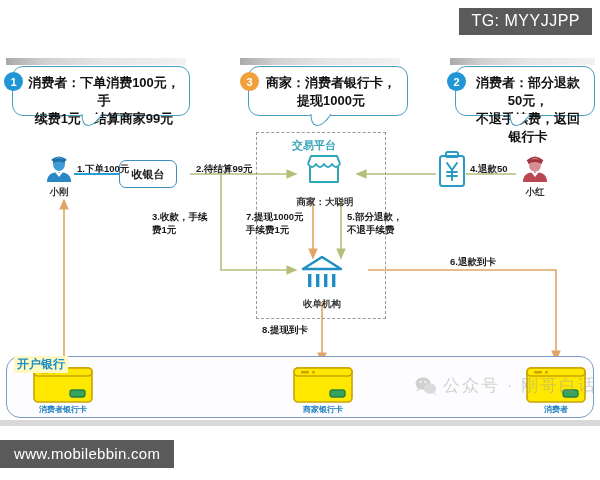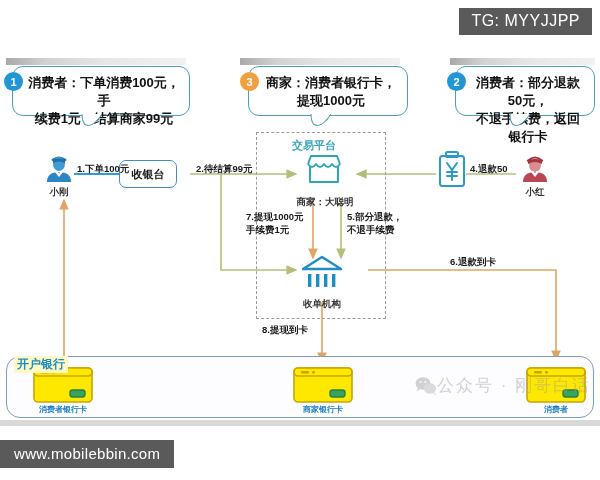--- a/index.html
+++ b/index.html
@@ -167,20 +167,21 @@
     text-align: center;
     z-index: 16;
   }
   .icon-abs { position: absolute; z-index: 14; }
   
   .wm-wechat {
     position: absolute;
     z-index: 20;
     display: flex;
     align-items: center;
+    gap: 6px;
     opacity: .45;
   }
   .wm-wechat .wtext {
     font-size: 17px;
     color: #9c9c9c;
     letter-spacing: 2px;
     font-weight: normal;
   }
   .grey-strip {
     position: absolute;
@@ -341,20 +342,22 @@
       <rect x="2" y="2" width="58" height="8" rx="4" fill="#ffe800" stroke="#caa400" stroke-width="1.6"></rect>
       <rect x="9" y="5" width="8" height="2.4" rx="1" fill="#caa400"></rect>
       <rect x="20" y="5" width="3" height="2.4" rx="1" fill="#caa400"></rect>
       <rect x="38" y="24" width="15" height="7" rx="2.4" fill="#37a35c" stroke="#28803f" stroke-width="1.4"></rect>
     </svg>
   </div>
   <div class="card-cap" style="left:528px; top:404px; width:56px;">消费者</div>
 
   <div class="lbl" style="left:77px; top:163px;text-align:center;">1.下单100元</div>
   <div class="lbl" style="left:196px; top:163px;">2.待结算99元</div>
+  <div class="lbl" style="left:152px; top:211px;">3.收款，手续
+费1元</div>
   <div class="lbl" style="left:470px; top:163px;">4.退款50</div>
   <div class="lbl" style="left:347px; top:211px;">5.部分退款，
 不退手续费</div>
   <div class="lbl" style="left:450px; top:256px;">6.退款到卡</div>
   <div class="lbl" style="left:246px; top:211px;">7.提现1000元
 手续费1元</div>
   <div class="lbl" style="left:262px; top:324px;">8.提现到卡</div>
 
   <div class="wm-wechat" style="left:415px; top:374px;">
     <svg width="22" height="20" viewBox="0 0 22 20">

